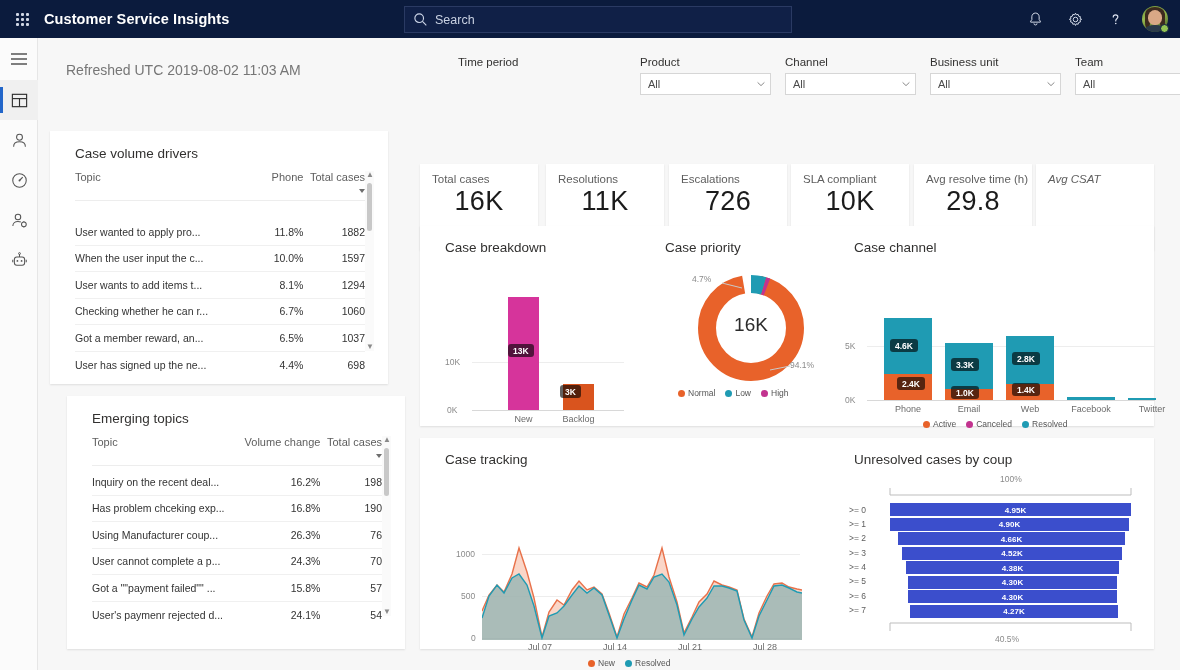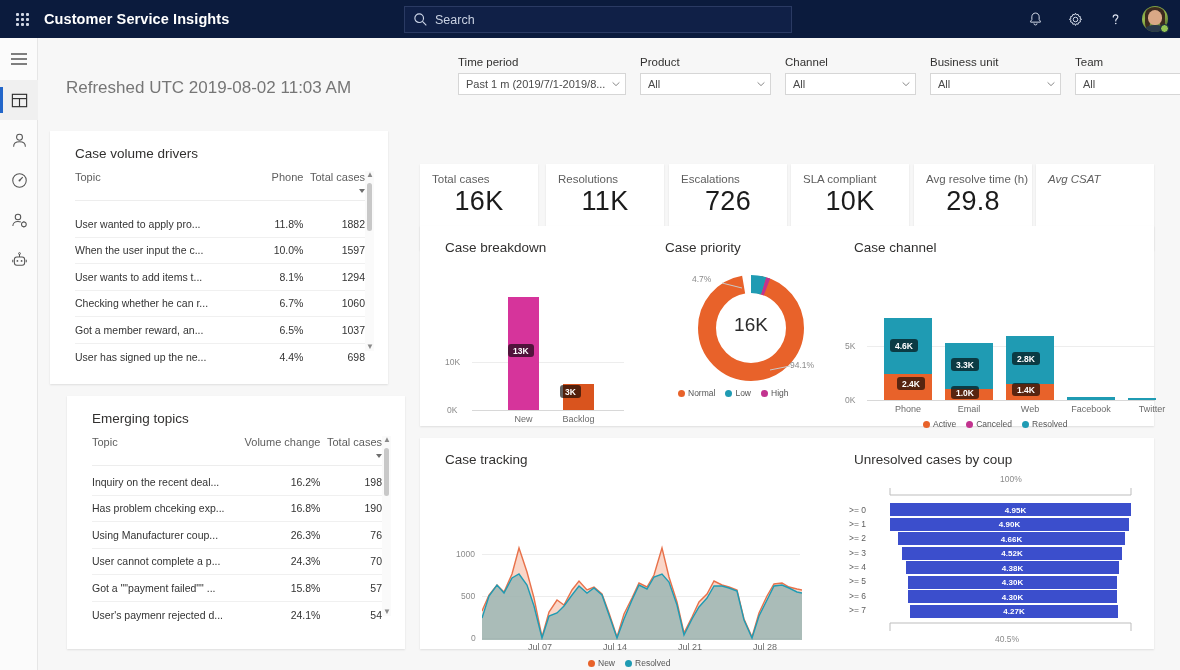--- a/index.html
+++ b/index.html
@@ -48,21 +48,21 @@
     background: #fbfbfb; border-right: 1px solid #e6e6e6;
   }
   .rail-item { width: 38px; height: 40px; display: flex; align-items: center; justify-content: center; cursor: pointer; position: relative; }
   .rail-item.active { background: #f0f0f0; }
   .rail-item.active::before { content: ""; position: absolute; left: 0; top: 7px; width: 3px; height: 26px; background: #2266c9; }
 
   
   .page { position: absolute; left: 38px; top: 38px; width: 1142px; height: 632px; background: #f7f7f7; }
   .page-head { position: absolute; left: 28px; top: 20px; }
   .page-title { font-size: 21px; font-weight: 700; color: #1b1b1b; letter-spacing: .1px; }
-  .page-sub { font-size: 17px; color: #767676; margin-top: 20px; }
+  .page-sub { font-size: 14px; color: #767676; margin-top: 4px; }
 
   .filters { position: absolute; left: 420px; top: 18px; display: flex; gap: 14px; }
   .filter { width: 131px; }
   .filter.wide { width: 168px; }
   .filter-label { font-size: 11.5px; color: #323130; margin-bottom: 5px; }
   .filter-box {
     height: 22px; background: #ffffff; border: 1px solid #d6d6d6;
     display: flex; align-items: center; padding: 0 4px 0 7px; cursor: pointer;
   }
   .filter-val { font-size: 11px; color: #4a4a4a; flex: 1; white-space: nowrap; overflow: hidden; }
@@ -215,26 +215,20 @@
 
 <div class="page">
 
   <div class="page-head">
     <div class="page-sub">Refreshed UTC 2019-08-02 11:03 AM</div>
   </div>
 
   <div class="filters">
     <div class="filter wide">
       <div class="filter-label">Time period</div>
-      <div class="filter-box">
-        <div class="filter-val">Past 1 m (2019/7/1-2019/8...</div>
-        <svg class="chev" viewBox="0 0 10 10">
-            <path d="M1.6 3.4L5 6.6l3.4-3.2" fill="none" stroke="#8a8a8a" stroke-width="1"></path>
-          </svg>
-      </div>
     </div>
     <div class="filter">
       <div class="filter-label">Product</div>
       <div class="filter-box">
         <div class="filter-val">All</div>
         <svg class="chev" viewBox="0 0 10 10">
             <path d="M1.6 3.4L5 6.6l3.4-3.2" fill="none" stroke="#8a8a8a" stroke-width="1"></path>
           </svg>
       </div>
     </div>
@@ -269,21 +263,21 @@
     <div class="card-title" style="position:absolute;left:25px;top:15px">Case volume drivers</div>
     <div style="position:absolute;left:25px;top:40px;width:290px">
       <div class="tbl-head">
         <div class="c-topic">Topic</div>
         <div class="c-mid">Phone</div>
         <div class="c-end">
           <span>Total cases</span><br>
           <span class="sortcaret"></span>
         </div>
       </div>
-      <div style="margin-top:10px">
+      <div style="margin-top:18px">
         <div class="tbl-row">
           <div class="c-topic">User wanted to apply pro...</div>
           <div class="c-mid">11.8%</div>
           <div class="c-end">1882</div>
         </div>
         <div class="tbl-row">
           <div class="c-topic">When the user input the c...</div>
           <div class="c-mid">10.0%</div>
           <div class="c-end">1597</div>
         </div>

